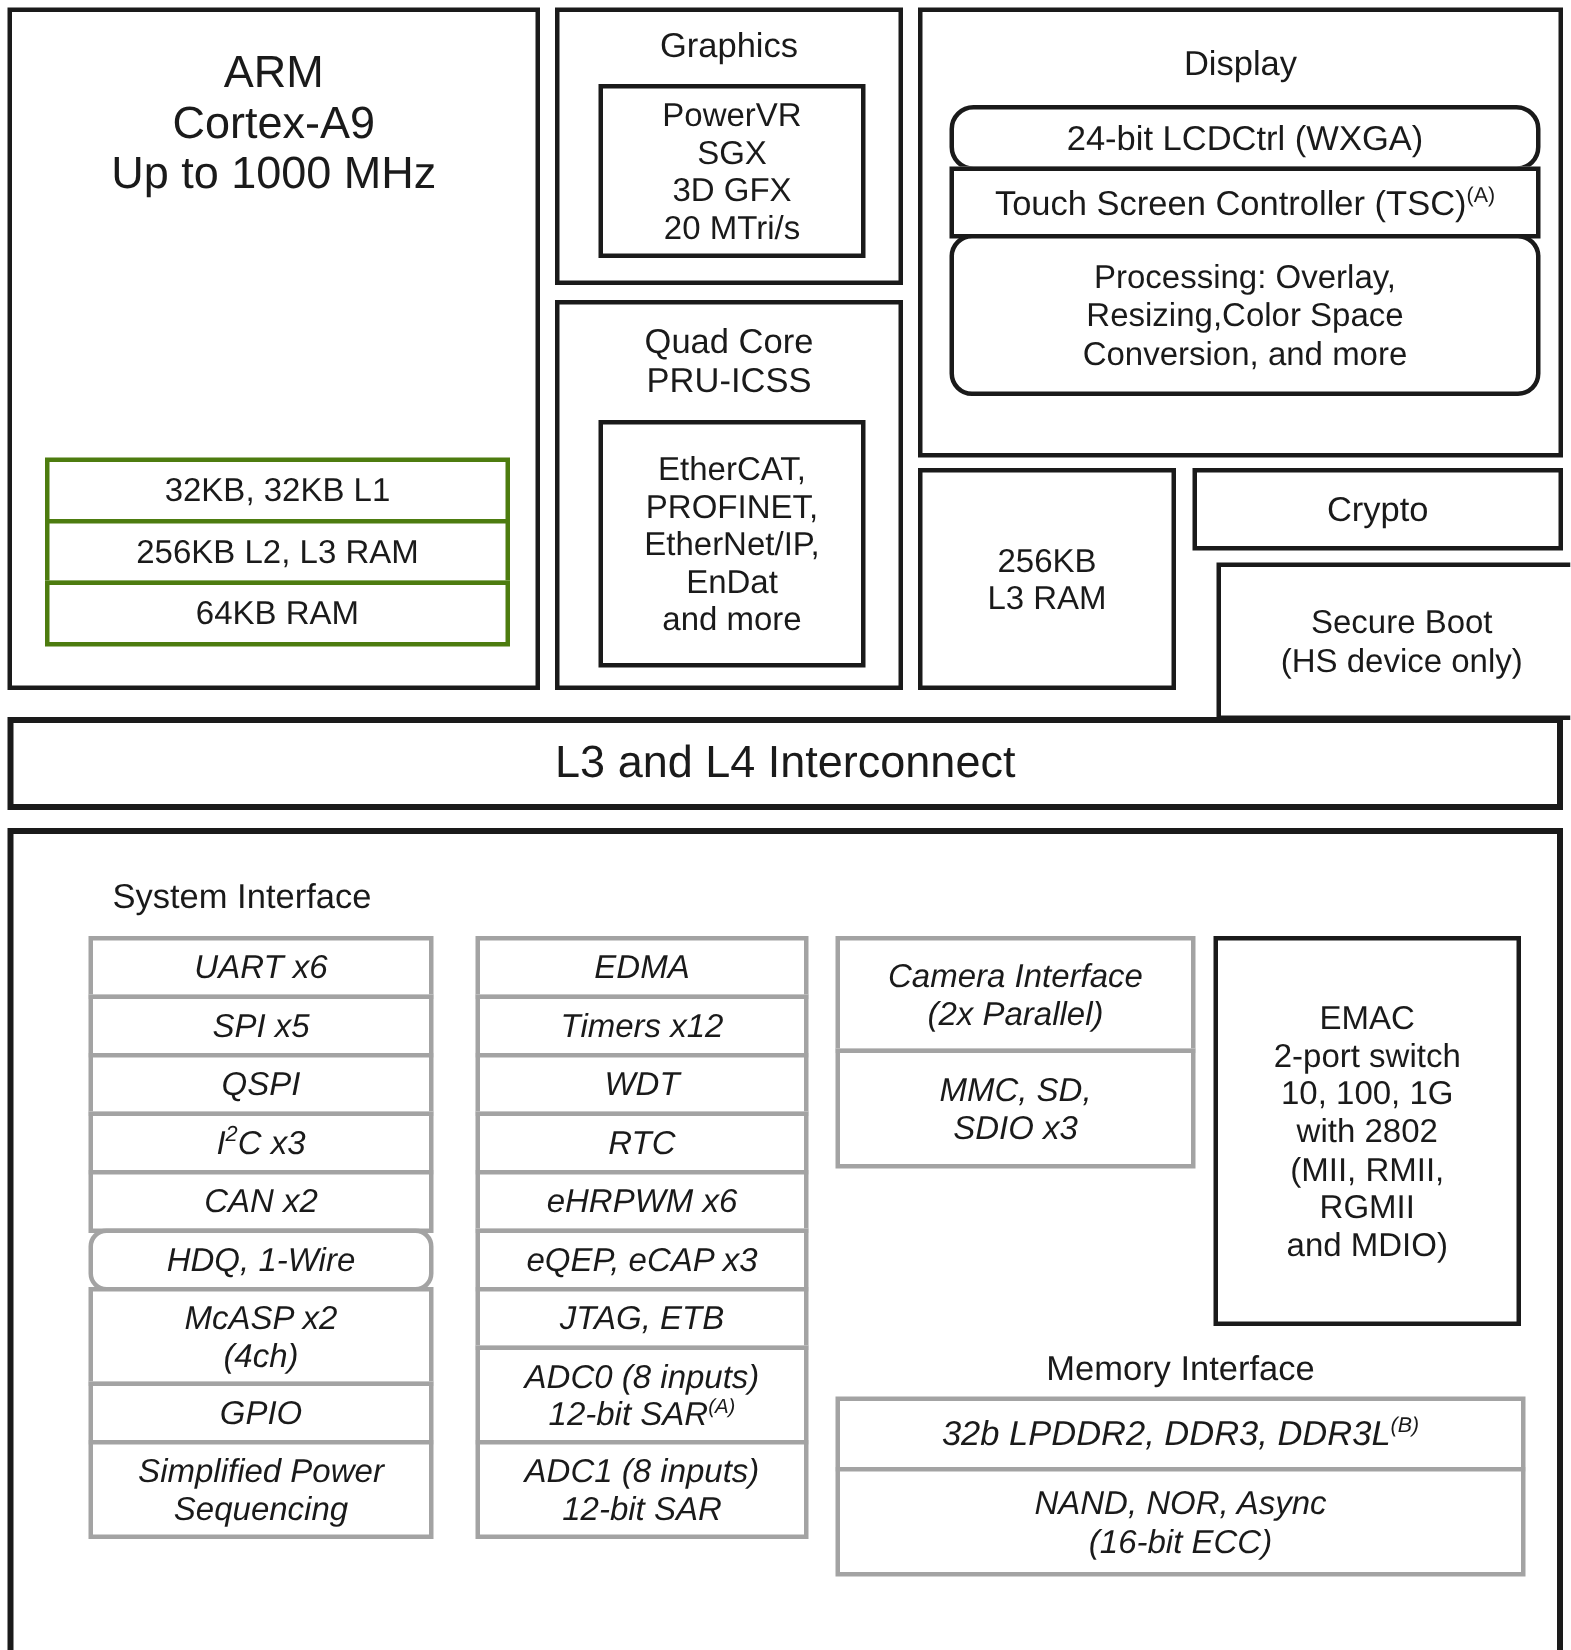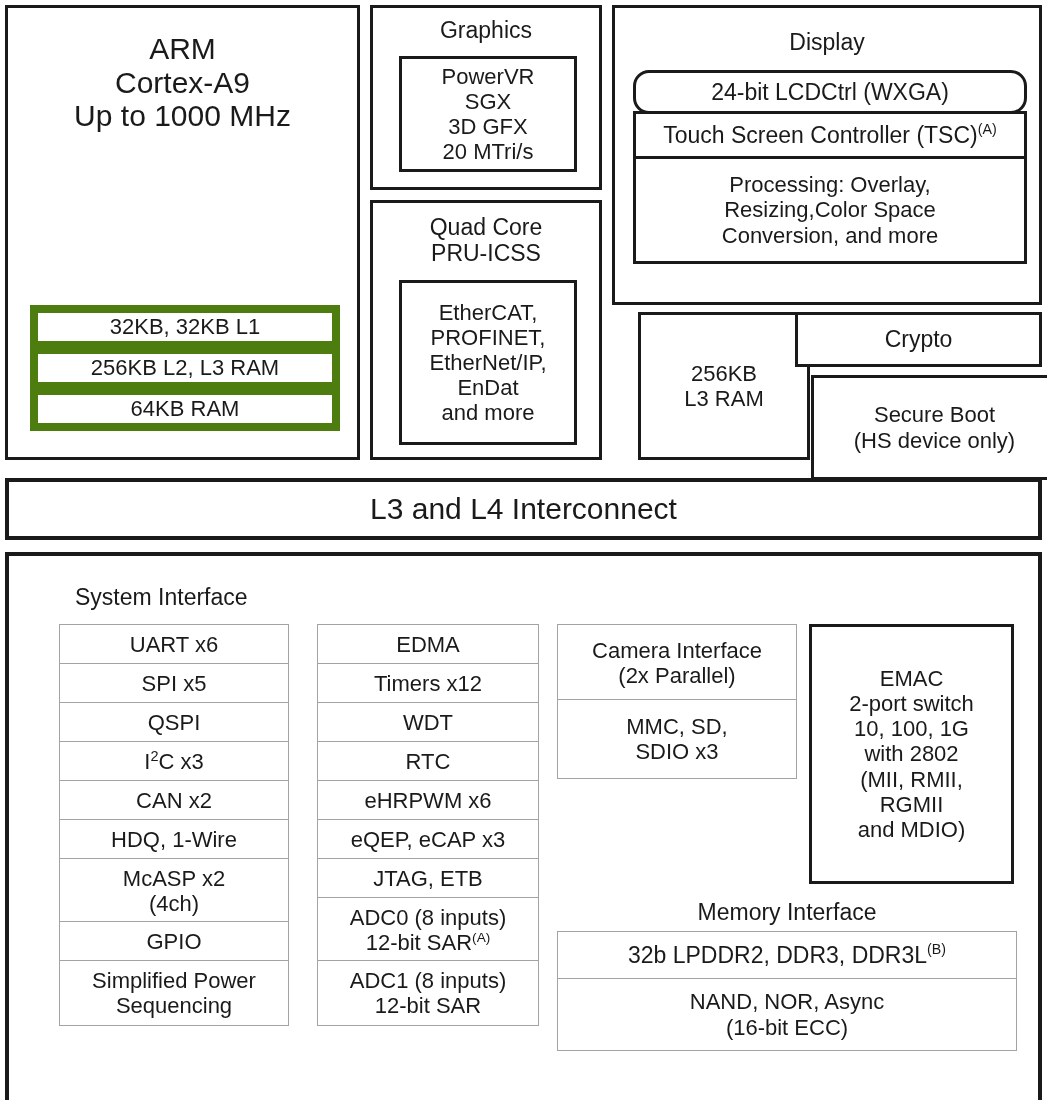--- a/index.html
+++ b/index.html
@@ -66,21 +66,21 @@
     vertical-align: super;
     line-height: 0;
   }
 
   
   #arm-block       { left: 5px;   top: 5px;   width: 355px;  height: 455px; }
   #arm-title       { margin-top: 24px; }
   #arm-mem-group   { position: absolute; left: 22px; bottom: 26px; width: 310px; }
   .mem-row {
     box-sizing: border-box;
-    border: 8px solid #4d7c0f;
+    border: 3px solid #4d7c0f;
     background: #fff;
     height: 44px;
     display: flex;
     align-items: center;
     justify-content: center;
     margin-top: -3px;
   }
   .mem-row:first-child { margin-top: 0; }
 
   #gfx-block       { left: 370px; top: 5px;   width: 232px;  height: 185px; }
@@ -96,48 +96,49 @@
     border: 3px solid #1a1a1a;
     background: #fff;
     display: flex;
     align-items: center;
     justify-content: center;
     margin-top: -3px;
     text-align: center;
   }
   .disp-row:first-child { margin-top: 0; border-radius: 16px; }
 
-  #l3ram-block     { left: 638px; top: 312px; width: 172px;  height: 148px; }
+  #l3ram-block     { left: 612px; top: 312px; width: 172px;  height: 148px; }
   #crypto-block    { left: 795px; top: 312px; width: 247px;  height: 55px; }
   #secboot-block   { left: 811px; top: 375px; width: 247px;  height: 105px; }
 
   
   #interconnect    { left: 5px;   top: 478px; width: 1037px; height: 62px;
                      justify-content: center; }
 
   
   #bottom-block    { left: 5px;   top: 552px; width: 1037px; height: 628px;
                      align-items: flex-start; }
   #sysif-label     { position: absolute; left: 66px; top: 28px; }
   #memif-label     { position: absolute; left: 548px; top: 343px; width: 460px; text-align: center; }
 
   .stack {
     position: absolute;
     box-sizing: border-box;
   }
   .cell {
     box-sizing: border-box;
-    border: 1px solid #a3a3a3;
+    border: 3px solid #a3a3a3;
     background: #fff;
     display: flex;
     align-items: center;
     justify-content: center;
     text-align: center;
     margin-top: -3px;
     line-height: 1.12;
+    font-style: italic;
   }
   .cell:first-child { margin-top: 0; }
 
   #col1 { left: 50px;  top: 68px;  width: 230px; }
   #col2 { left: 308px; top: 68px;  width: 222px; }
   #col3 { left: 548px; top: 68px;  width: 240px; }
   #emac-block { left: 800px; top: 68px; width: 205px; height: 260px; }
   #col-mem { left: 548px; top: 375px; width: 460px; }
 </style>
 </head>
@@ -194,21 +195,21 @@
 
   <div class="box" id="display-block">
     <div class="hdr f23" id="display-title">Display</div>
     <div id="disp-rows">
       <div class="disp-row f23" style="height:44px;">
         <span>24-bit LCDCtrl (WXGA)</span>
       </div>
       <div class="disp-row f23" style="height:48px;">
         <span><span>Touch Screen Controller (TSC)</span><sup class="note">(A)</sup></span>
       </div>
-      <div class="disp-row f22" style="height:108px;">
+      <div class="disp-row f22" style="height:108px;border-radius:15px;">
         <div class="lines">
           <div>Processing: Overlay,</div>
           <div>Resizing,Color Space</div>
           <div>Conversion, and more</div>
         </div>
       </div>
     </div>
   </div>
 
   <div class="box" id="l3ram-block">
@@ -250,21 +251,21 @@
       </div>
       <div class="cell f22" style="height:42px;">
         <span>QSPI</span>
       </div>
       <div class="cell f22" style="height:42px;">
         <span>I<sup class="sq">2</sup>C x3</span>
       </div>
       <div class="cell f22" style="height:42px;">
         <span>CAN x2</span>
       </div>
-      <div class="cell f22" style="height:42px;">
+      <div class="cell f22" style="height:42px;border-radius:12px;">
         <span>HDQ, 1-Wire</span>
       </div>
       <div class="cell f22" style="height:66px;">
         <div class="lines">
           <div>McASP x2</div>
           <div>(4ch)</div>
         </div>
       </div>
       <div class="cell f22" style="height:42px;">
         <span>GPIO</span>

